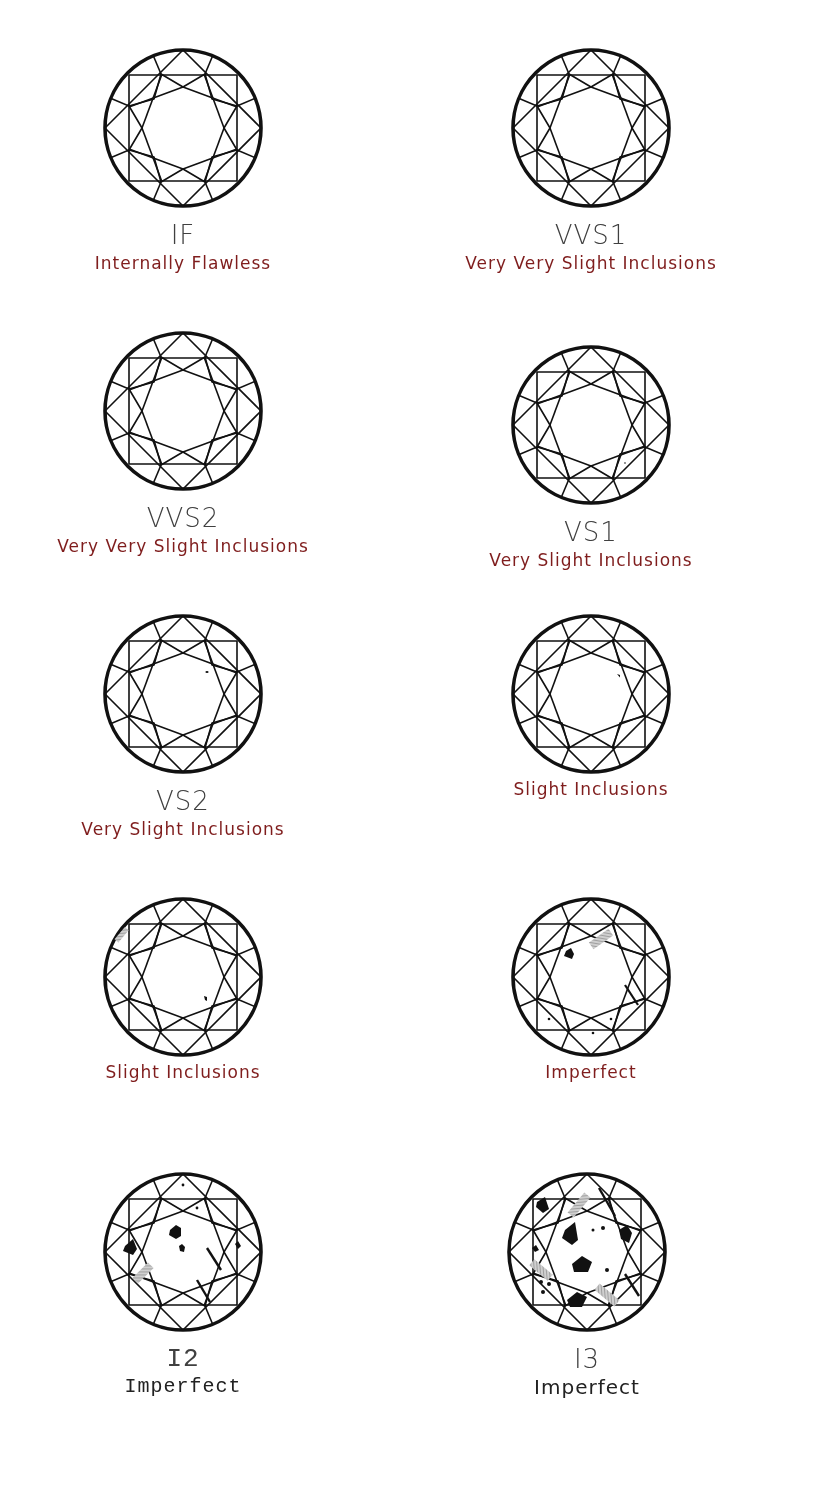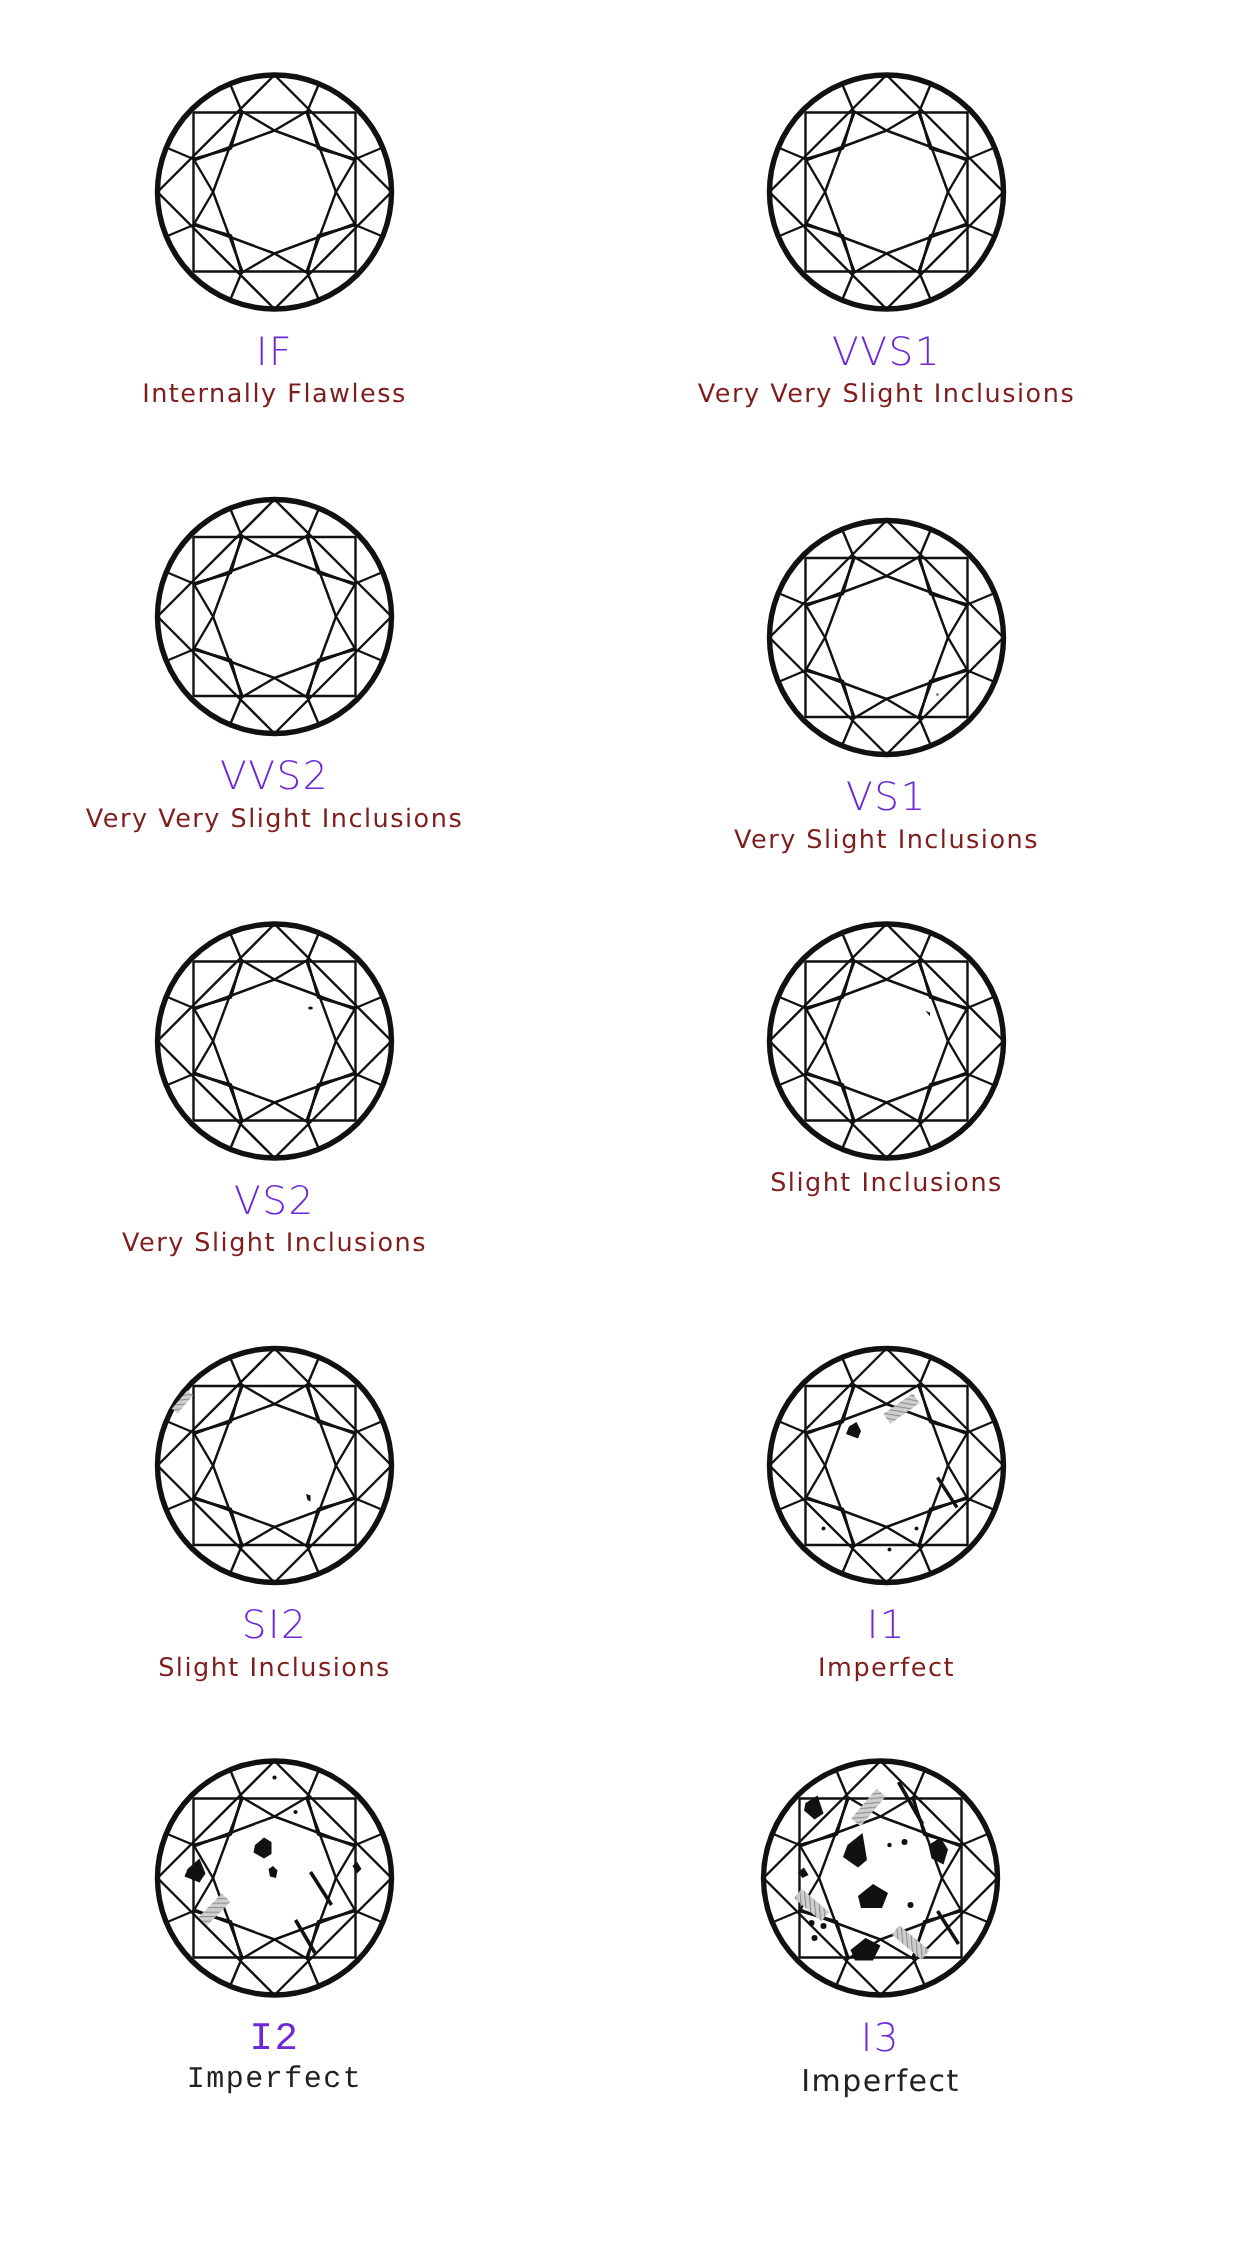--- a/index.html
+++ b/index.html
@@ -1,20 +1,20 @@
 <!DOCTYPE html>
 <html><head>
 <meta charset="utf-8">
 <style>
   html, body { margin:0; padding:0; background:#ffffff; }
   body { width:832px; height:1506px; position:relative; overflow:hidden;
          font-family:"DejaVu Sans", sans-serif; color:#111; }
   .cell { position:absolute; width:300px; text-align:center; }
   .cell svg { display:block; margin:0 auto; }
-  .grade { font-size:26px; letter-spacing:1px; margin-top:10px; line-height:30px; color:#6d28d9; font-weight:300; }
+  .grade { font-size:26px; letter-spacing:1px; margin-top:10px; line-height:30px; color:#404040; font-weight:300; }
   .desc { font-size:17px; letter-spacing:1px; color:#7f1d1d; line-height:22px; margin-top:2px; }
   .desc.big { font-size:20px; color:#222; }
 </style>
 </head>
 <body>
 
 <svg width="0" height="0" style="position:absolute">
   <defs>
     <pattern id="hatch" width="3" height="3" patternUnits="userSpaceOnUse" patternTransform="rotate(45)">
       <rect width="3" height="3" fill="#cfcfcf"></rect>
@@ -96,34 +96,32 @@
   </svg>
   <div class="desc">Slight Inclusions</div>
 </div>
 
 <div class="cell" style="left:33px;top:895px;">
   <svg width="164" height="164" viewBox="-82 -82 164 164">
       <use href="#facets"></use>
     <rect x="-64" y="-50" width="5" height="16" fill="url(#hatch)" transform="rotate(40 -61 -42)"></rect>
     <path d="M21,19 l3,1 l0,4 l-2,-1 z" fill="#111"></path>
   </svg>
-  <div class="grade">SI2</div>
   <div class="desc">Slight Inclusions</div>
 </div>
 <div class="cell" style="left:441px;top:895px;">
   <svg width="164" height="164" viewBox="-82 -82 164 164">
       <use href="#facets"></use>
     <rect x="6" y="-50" width="8" height="24" fill="url(#hatch)" transform="rotate(55 10 -38)"></rect>
     <path d="M-25,-26 l5,-3 l3,6 l-2,5 l-8,-3 z" fill="#111"></path>
     <line x1="34" y1="8" x2="47" y2="28" stroke="#111" stroke-width="2.2"></line>
     <circle cx="-42" cy="42" r="1.3" fill="#111"></circle>
     <circle cx="20" cy="42" r="1.3" fill="#111"></circle>
     <circle cx="2" cy="56" r="1.3" fill="#111"></circle>
   </svg>
-  <div class="grade">I1</div>
   <div class="desc">Imperfect</div>
 </div>
 
 <div class="cell" style="left:33px;top:1170px;font-family:Liberation Mono, monospace;">
   <svg width="164" height="164" viewBox="-82 -82 164 164">
       <use href="#facets"></use>
     <rect x="-44" y="10" width="8" height="22" fill="url(#hatch)" transform="rotate(45 -40 21)"></rect>
     <path d="M-13,-22 l6,-5 l5,3 l0,8 l-5,3 l-7,-4 z" fill="#111"></path>
     <path d="M-4,-6 l3,-2 l3,3 l-1,5 l-4,-1 z" fill="#111"></path>
     <path d="M-58,-6 l8,-7 l4,10 l-4,6 l-10,-4 z" fill="#111"></path>

